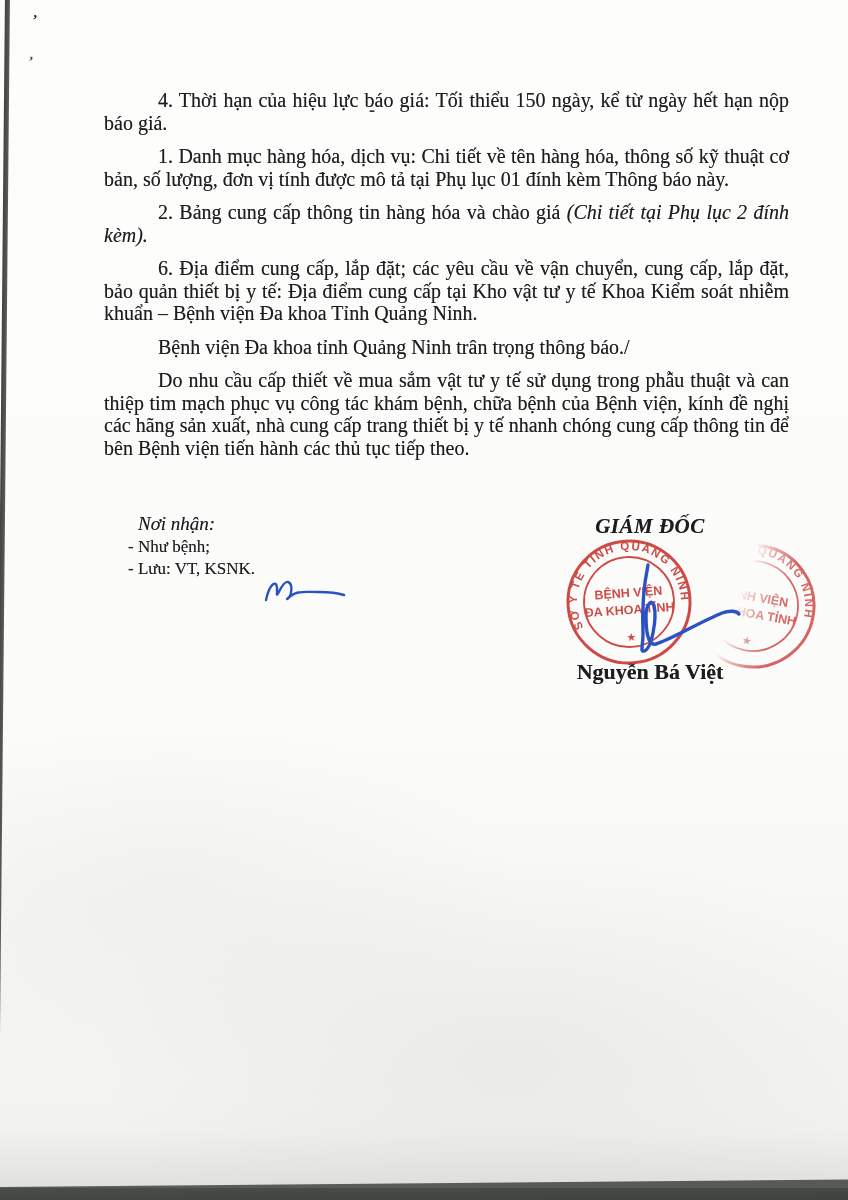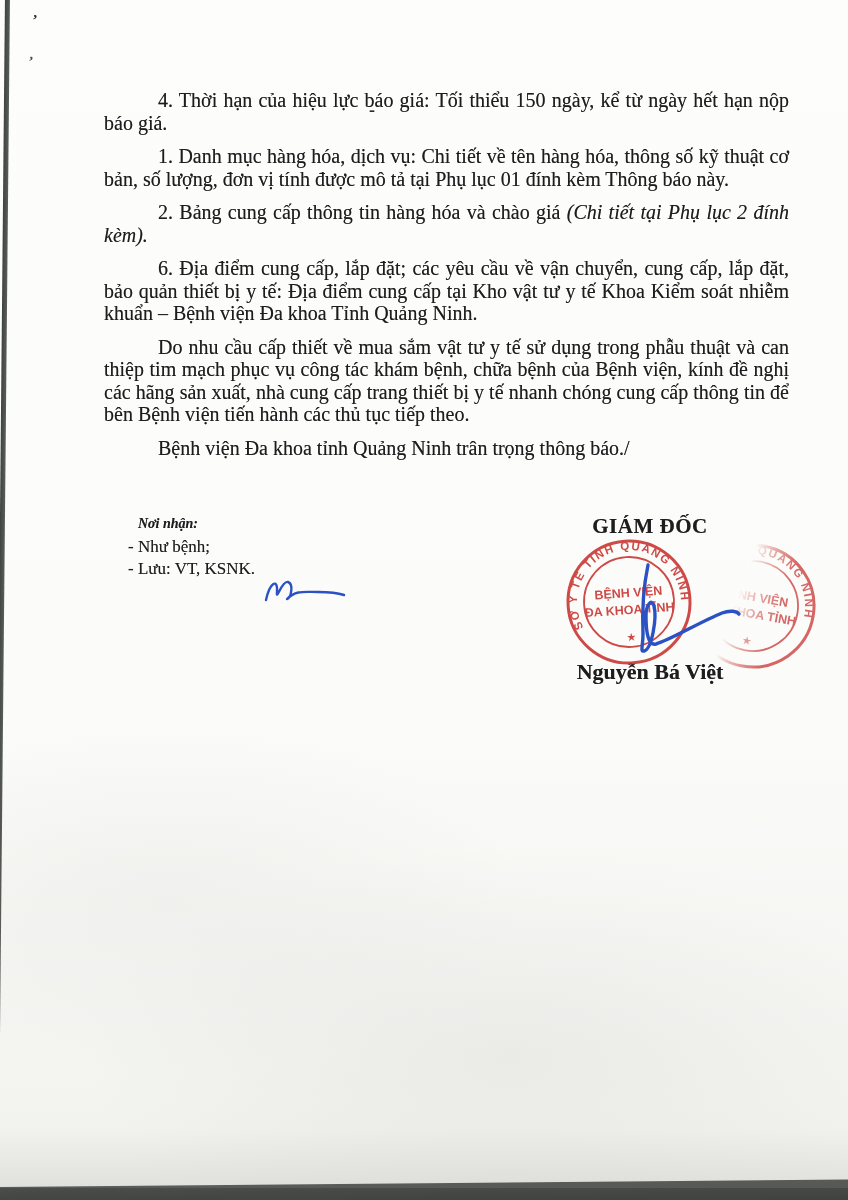--- a/index.html
+++ b/index.html
@@ -45,26 +45,27 @@
   }
   .body-text p{margin:10px 0 11px;text-indent:54px;}
   .heading{font-weight:bold;}
   .it{font-style:italic;}
   
   .recipients{
     position:absolute;left:128px;top:514px;width:330px;
     font-size:17px;line-height:19px;
     text-shadow:0 0 0.5px rgba(20,20,20,0.45);
   }
-  .recipients .label{font-weight:bold;font-style:italic;font-size:14px;margin:0 0 4px 10px;}
+  .recipients .label{font-weight:normal;font-style:italic;font-size:19px;margin:0 0 4px 10px;}
   .recipients .line{margin:0 0 3px;}
   .sig-title{
     position:absolute;left:540px;top:514px;width:220px;text-align:center;
     font-size:21px;font-weight:bold;letter-spacing:0.5px;
     text-shadow:0 0 0.5px rgba(20,20,20,0.5);
+    font-style:italic;
   }
   .sig-name{
     position:absolute;left:538px;top:659px;width:224px;text-align:center;
     font-size:22px;font-weight:bold;
     text-shadow:0 0 0.5px rgba(20,20,20,0.5);
   }
   
   .stamp{position:absolute;width:130px;height:130px;}
   .stamp1{left:564px;top:537px;transform:rotate(-4deg);opacity:0.88;}
   .stamp2{
@@ -87,22 +88,22 @@
   <div class="paper-shadow-bottom"></div>
   <span class="artifact a1">’</span>
   <span class="artifact a2">’</span>
   <span class="artifact a3">-</span>
 
   <div class="body-text">
     <p>4. Thời hạn của hiệu lực báo giá: Tối thiểu 150 ngày, kể từ ngày hết hạn nộp báo giá.</p>
     <p>1. Danh mục hàng hóa, dịch vụ: Chi tiết về tên hàng hóa, thông số kỹ thuật cơ bản, số lượng, đơn vị tính được mô tả tại Phụ lục 01 đính kèm Thông báo này.</p>
     <p><span>2. Bảng cung cấp thông tin hàng hóa và chào giá </span><span class="it">(Chi tiết tại Phụ lục 2 đính kèm).</span></p>
     <p>6. Địa điểm cung cấp, lắp đặt; các yêu cầu về vận chuyển, cung cấp, lắp đặt, bảo quản thiết bị y tế: Địa điểm cung cấp tại Kho vật tư y tế Khoa Kiểm soát nhiễm khuẩn – Bệnh viện Đa khoa Tỉnh Quảng Ninh.</p>
+    <p>Bệnh viện Đa khoa tỉnh Quảng Ninh trân trọng thông báo./</p>
     <p>Do nhu cầu cấp thiết về mua sắm vật tư y tế sử dụng trong phẫu thuật và can thiệp tim mạch phục vụ công tác khám bệnh, chữa bệnh của Bệnh viện, kính đề nghị các hãng sản xuất, nhà cung cấp trang thiết bị y tế nhanh chóng cung cấp thông tin để bên Bệnh viện tiến hành các thủ tục tiếp theo.</p>
-    <p>Bệnh viện Đa khoa tỉnh Quảng Ninh trân trọng thông báo./</p>
   </div>
 
   <div class="recipients">
     <div class="label">Nơi nhận:</div>
     <div class="line">- Như bệnh;</div>
     <div class="line">- Lưu: VT, KSNK.</div>
   </div>
 
   <div class="sig-title">GIÁM ĐỐC</div>
   <div class="sig-name">Nguyễn Bá Việt</div>

